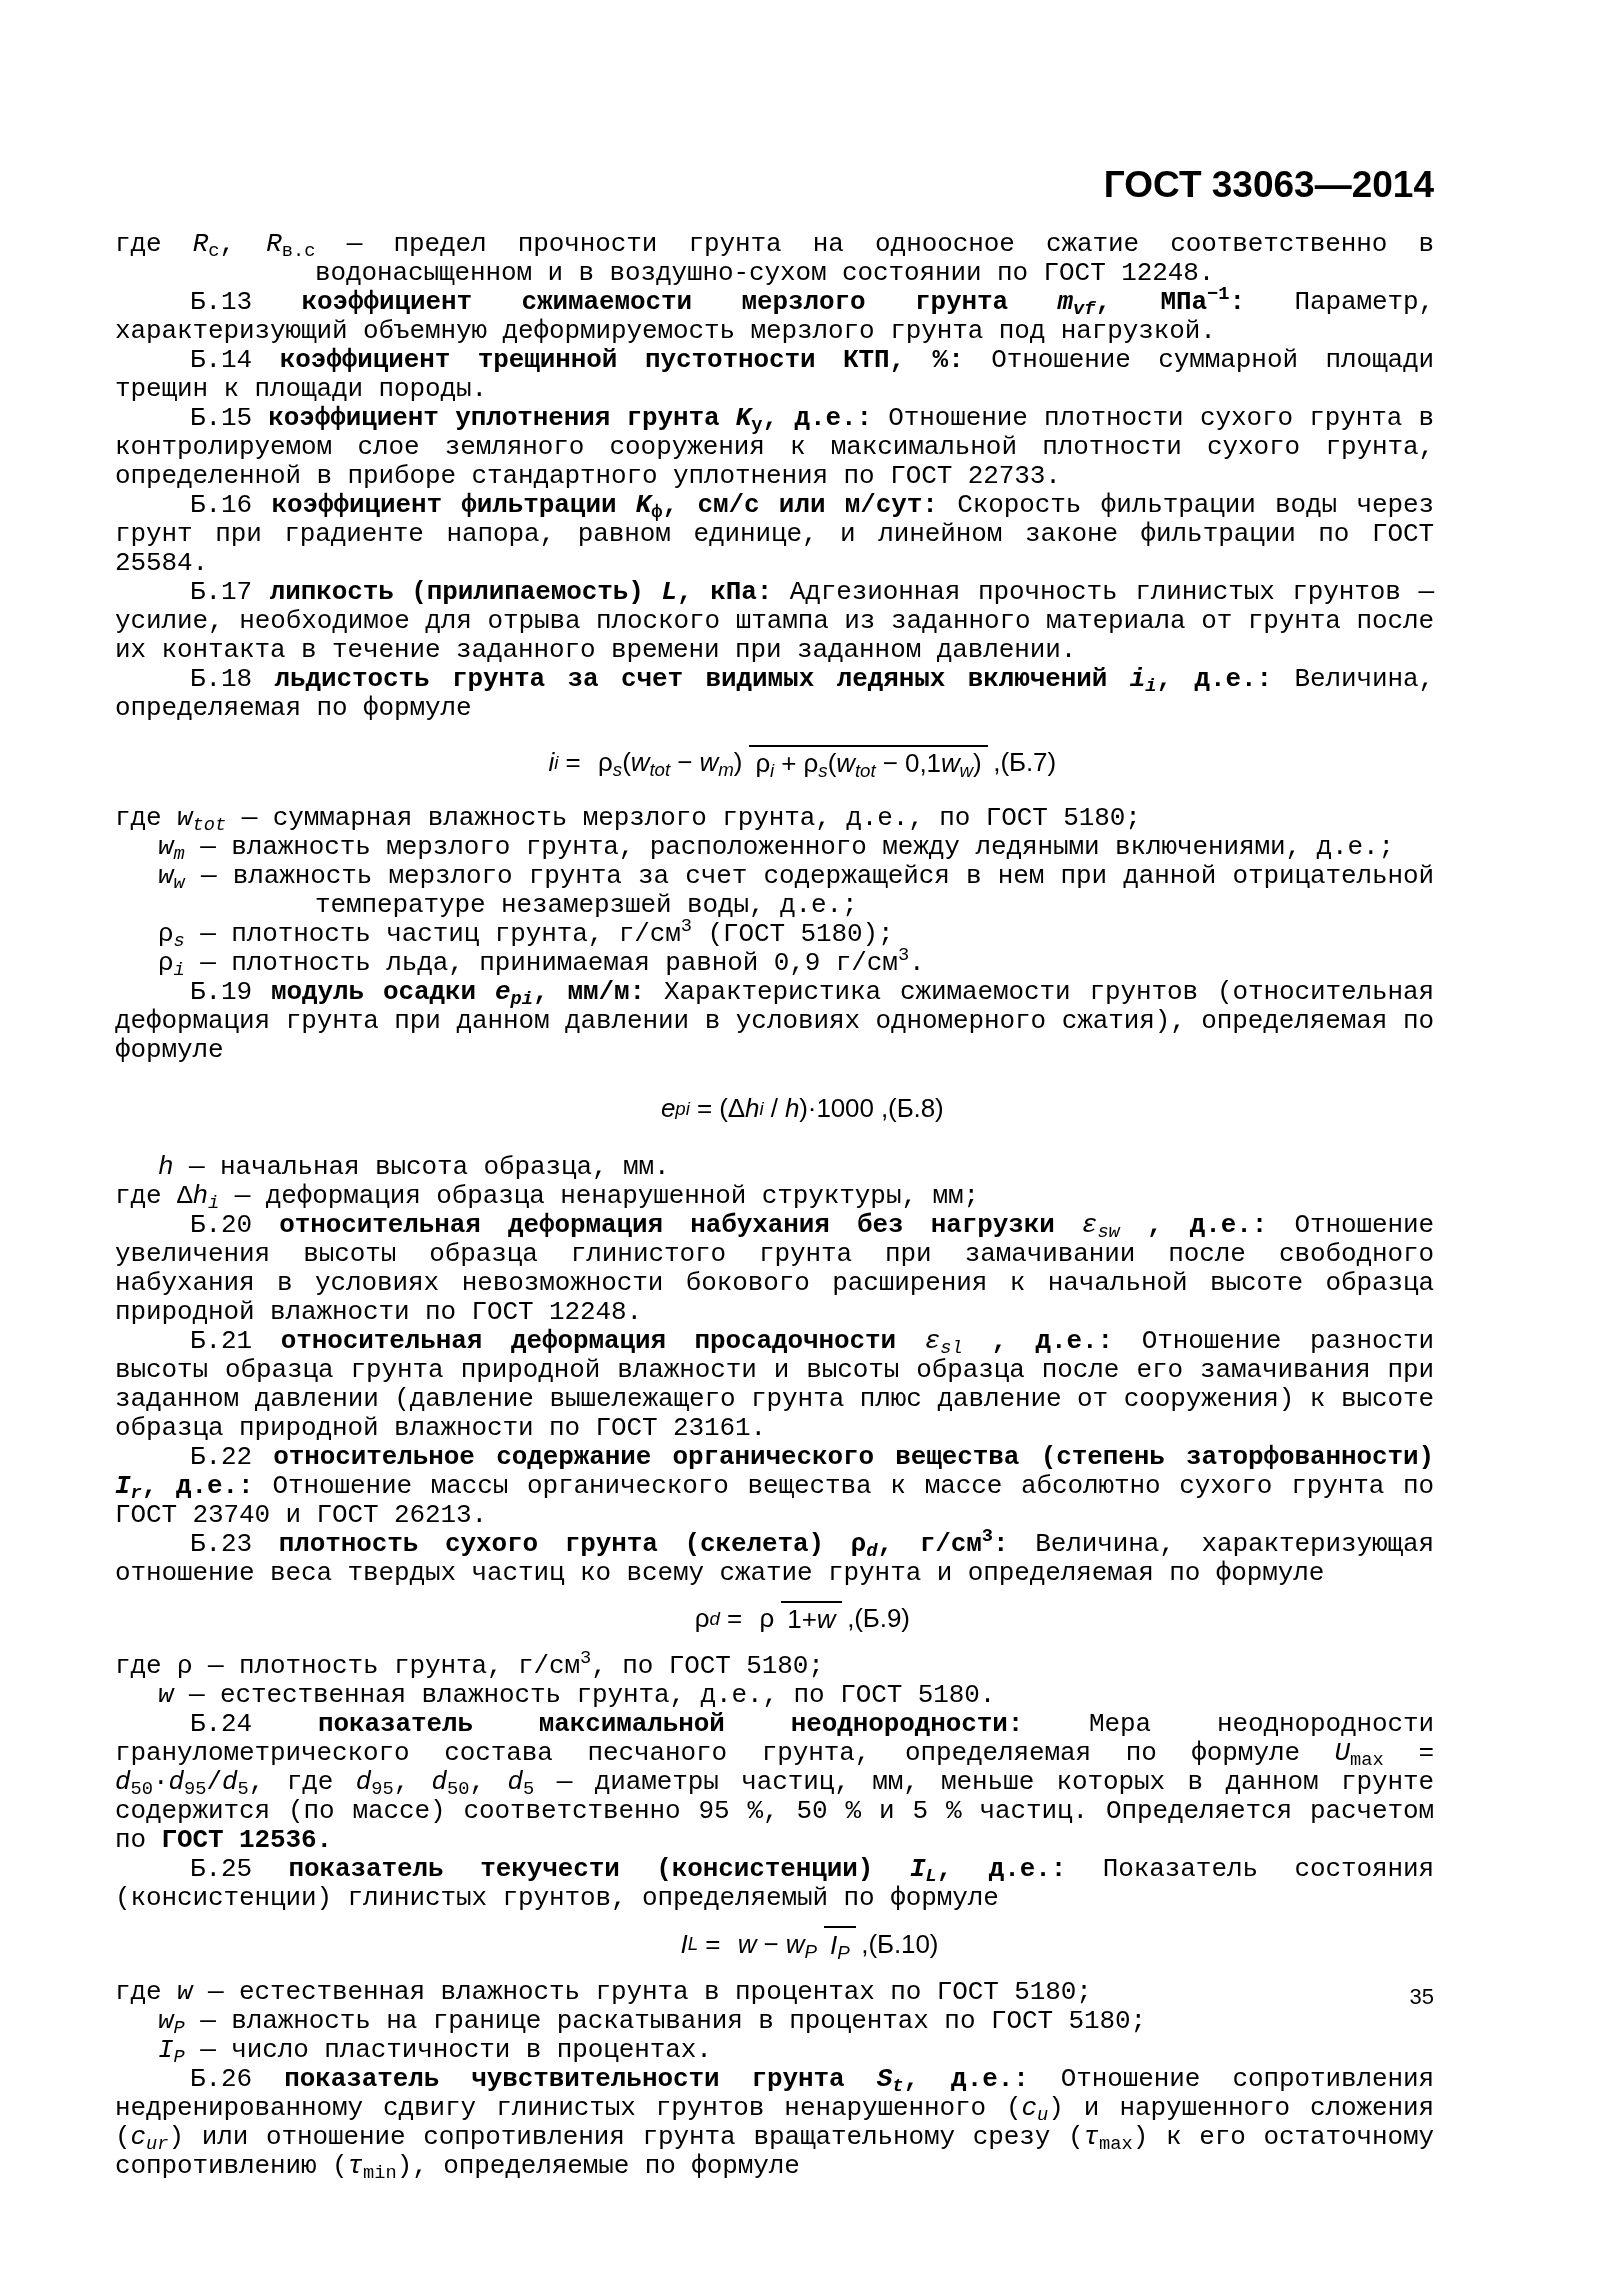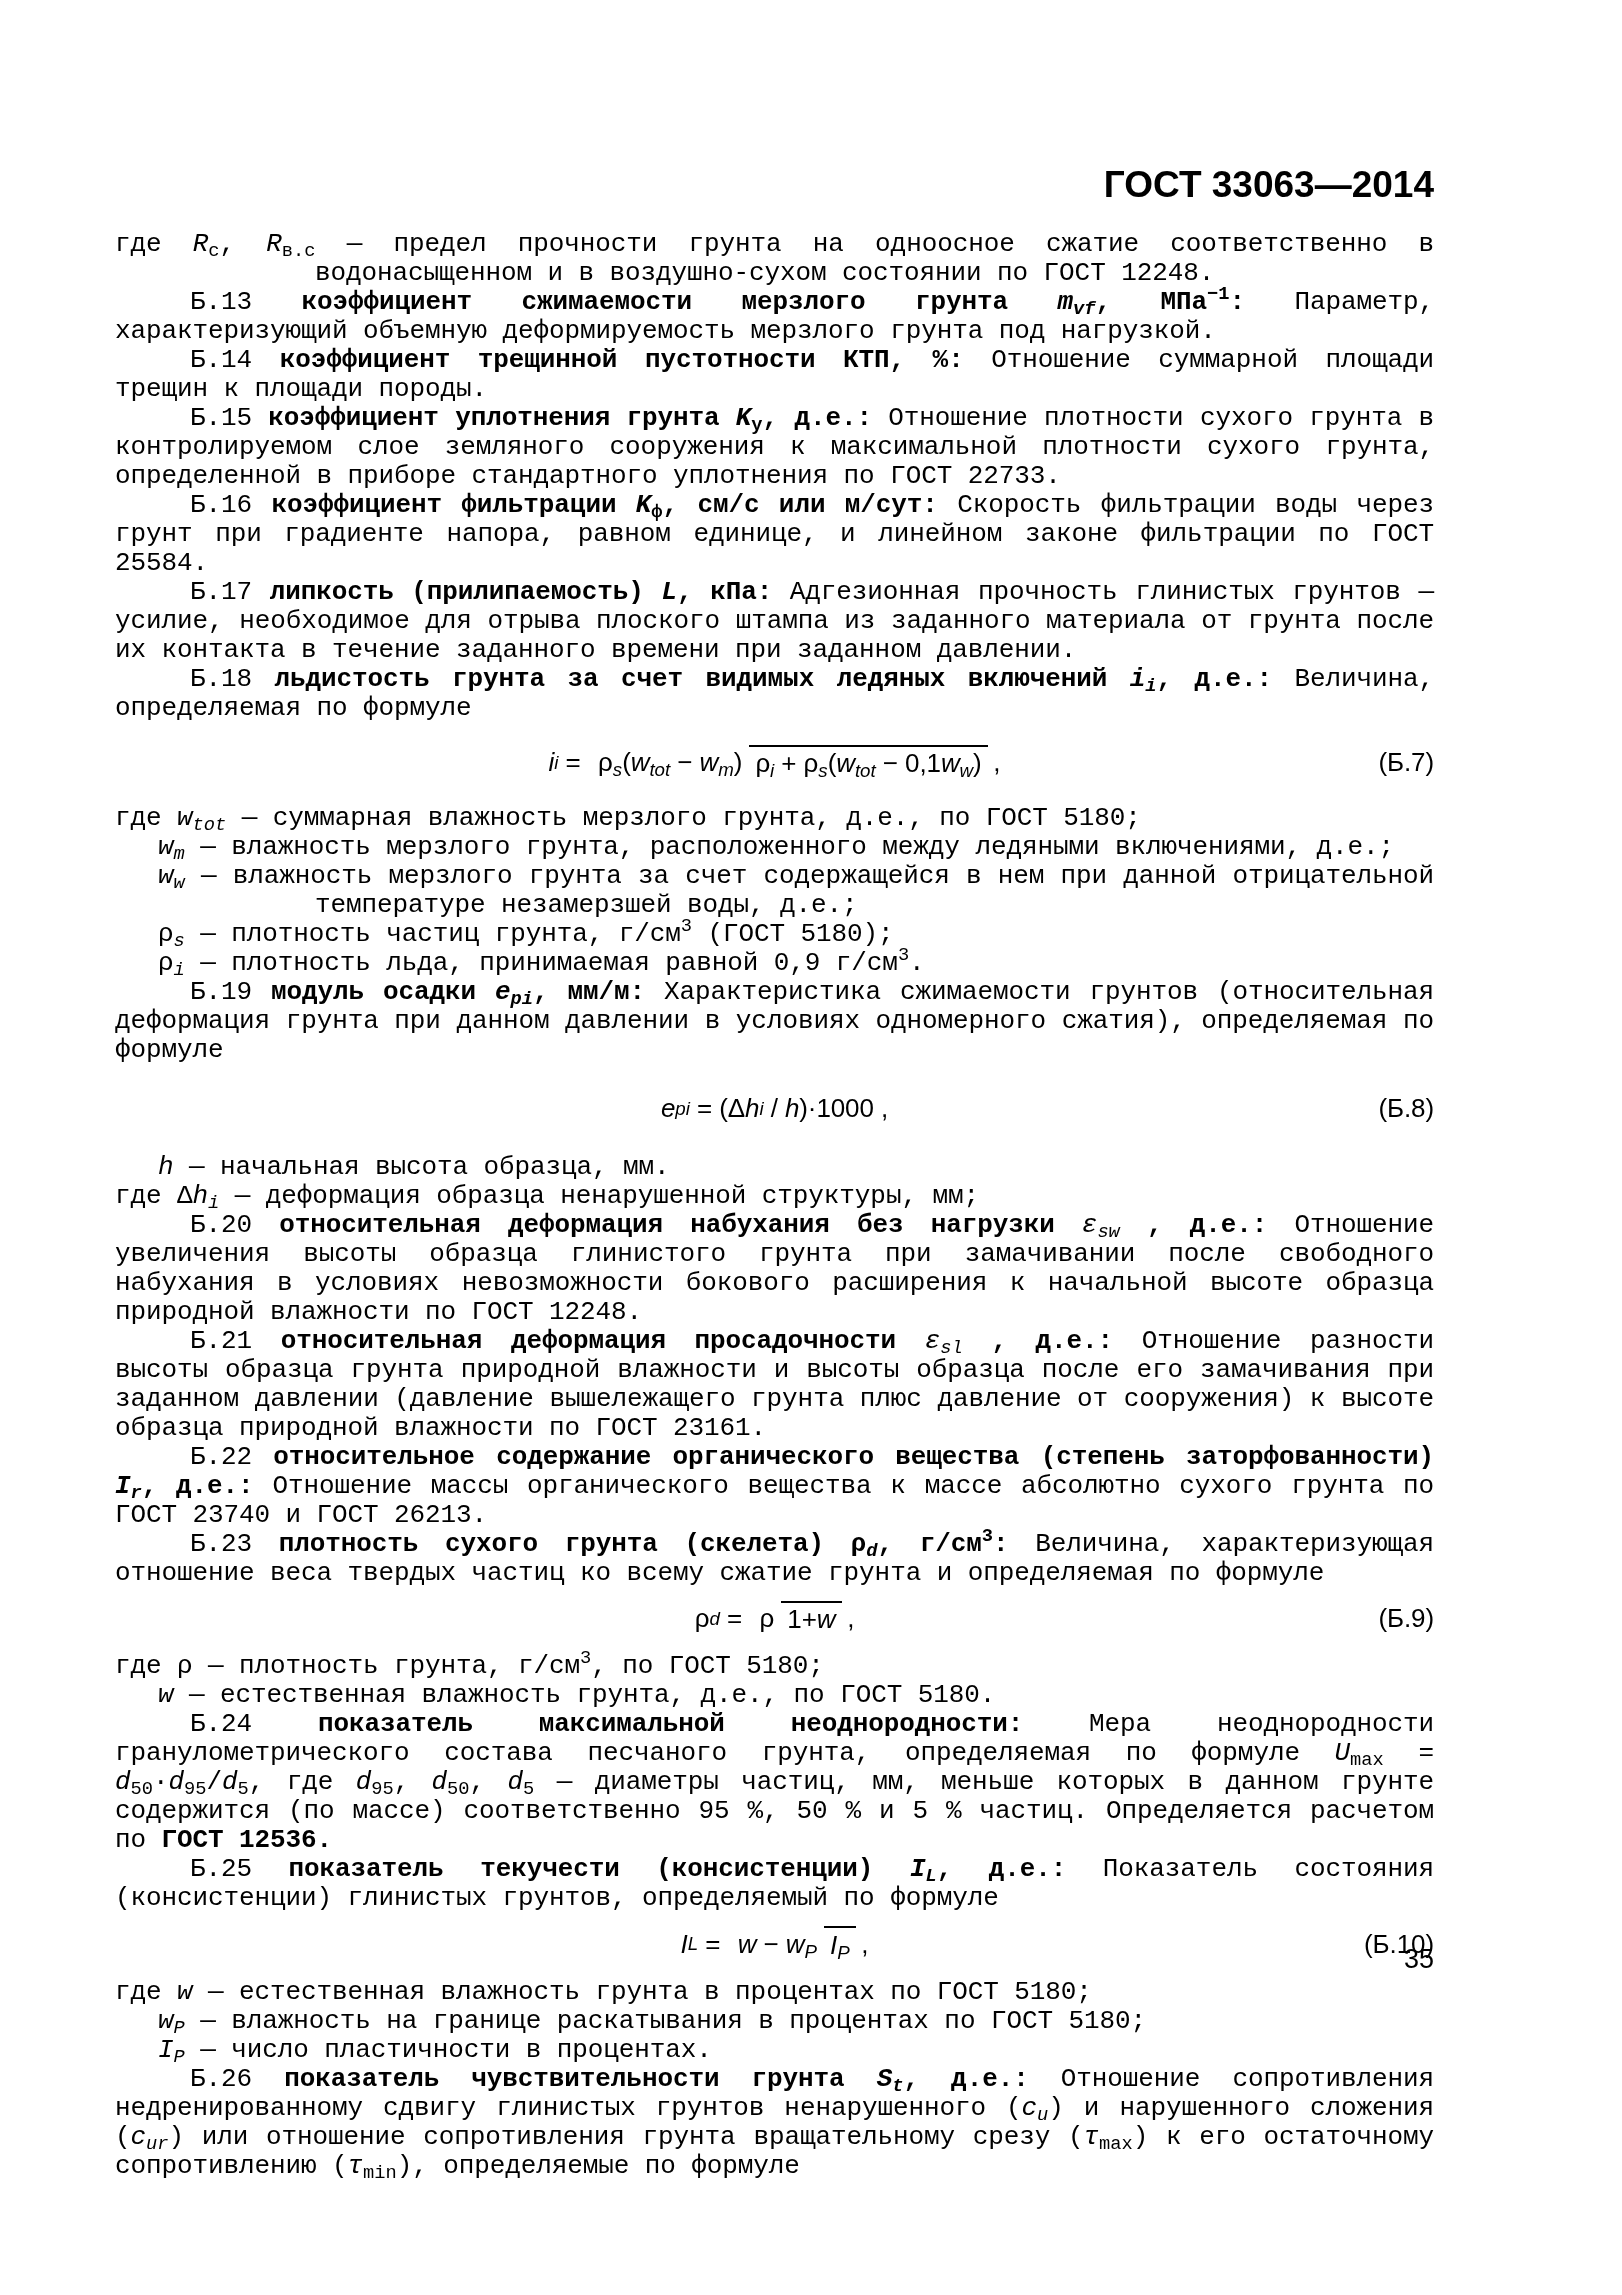--- a/index.html
+++ b/index.html
@@ -12,30 +12,30 @@
   p{margin:0;font-family:Liberation Mono, monospace;}
   .para{text-indent:75px;}
   .def{padding-left:200px;text-indent:-157px;}
   .def-first{text-indent:-200px;}
   .b{font-weight:bold;}
   .i{font-style:italic;}
   .sub{font-size:0.72em;vertical-align:-0.25em;line-height:0;letter-spacing:0;}
   .sup{font-size:0.72em;vertical-align:0.55em;line-height:0;letter-spacing:0;}
   .formula{display:grid;grid-template-columns:1fr auto 1fr;align-items:center;text-align:left;}
   .fmath{display:inline-flex;align-items:center;justify-content:center;white-space:pre;}
-  .flabel{grid-column:3;text-align:right;}
+  .flabel{grid-column:3;text-align:left;}
   .frac{display:inline-flex;flex-direction:row;align-items:center;margin:0 3.9px;}
   .fnum,.fden{padding:1.3px 6.5px;line-height:31px;white-space:pre;}
   .fden{border-top:2.6px solid #000;}
   .ftail{margin-left:1.3px;}
   .f7{margin:22px 0 23.6px;}
   .f8{margin:29px 0 30px;}
   .f9{margin:13px 0 15.7px;}
   .f10{margin:13px 0 15.7px;}
-  .pageno{position:absolute;top:1944px;left:115px;width:1319px;text-align:right;font-size:27px;}
+  .pageno{position:absolute;top:1984px;left:115px;width:1319px;text-align:right;font-size:22px;}
 </style>
 </head>
 <body>
 
 <div class="page">
   <div class="header">ГОСТ 33063—2014</div>
   <div class="content" id="doc-content">
       <p class="def def-first"><span class="">где </span><span class="i">R</span><span class="sub">с</span><span class="">, </span><span class="i">R</span><span class="sub">в.с</span><span class=""> — предел прочности грунта на одноосное сжатие соответственно в водонасыщенном и в воздушно-сухом состоянии по ГОСТ 12248.</span></p>
       <p class="para"><span class="">Б.13 </span><span class="b">коэффициент сжимаемости мерзлого грунта </span><span class="b i">m</span><span class="b i sub">vf</span><span class="b">, МПа</span><span class="b sup">−1</span><span class="b">: </span><span class="">Параметр, характеризующий объемную деформируемость мерзлого грунта под нагрузкой.</span></p>
       <p class="para"><span class="">Б.14 </span><span class="b">коэффициент трещинной пустотности КТП, %: </span><span class="">Отношение суммарной площади трещин к площади породы.</span></p>

